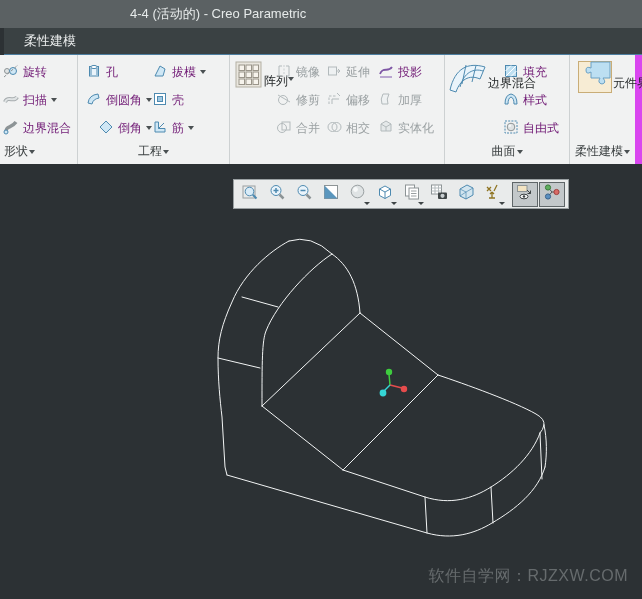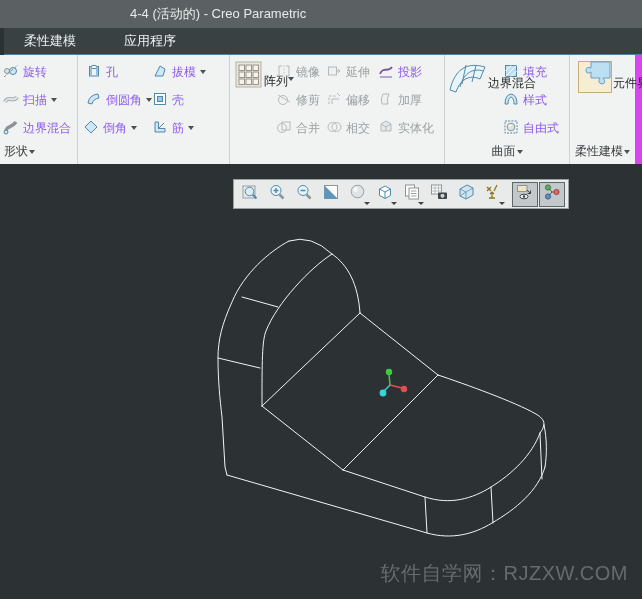--- a/index.html
+++ b/index.html
@@ -26,53 +26,52 @@
   .g-eng{left:78px;width:152px;}
   .g-edit{left:230px;width:215px;}
   .g-surf{left:445px;width:125px;}
   .g-intent{left:570px;width:72px;border-right:7px solid #d946ef;text-decoration:underline;}
   .g-label{position:absolute;bottom:4px;left:0;width:100%;display:flex;justify-content:center;
        align-items:center;gap:1px;font-size:12px;color:#3c4142;cursor:default;}
   .g-shapes .g-label{justify-content:flex-start;padding-left:4px;box-sizing:border-box;}
   .da{width:0;height:0;border-left:3.5px solid transparent;border-right:3.5px solid transparent;
        border-top:4px solid #4a5052;display:inline-block;}
   .rbtn{position:absolute;height:22px;display:flex;align-items:center;gap:4px;font-size:12px;
-       color:#8b5cf6;white-space:nowrap;cursor:default;}
+       color:#701a75;white-space:nowrap;cursor:default;}
   .rbtn.disabled{color:#9ba1a3;}
   .row1{top:6px;} .row2{top:34px;align-items:center;} .row3{top:62px;}
   .bigbtn{position:absolute;top:5px;display:flex;flex-direction:row;align-items:center;
        font-size:12px;color:#1f2324;cursor:default;}
   .bigbtn .blabel{margin-top:10px;white-space:nowrap;}
   .bigbtn .da{margin-top:5px;}
 
   
   .viewport{position:absolute;top:164px;left:0;width:642px;height:435px;background:#2c3134;}
   .vtoolbar{position:absolute;left:233px;top:15px;height:30px;background:#e9ebeb;
        border:1px solid #9aa0a2;display:flex;align-items:center;padding:0 3px;gap:1px;box-sizing:border-box;}
   .vbtn{position:relative;width:26px;height:25px;display:flex;align-items:center;justify-content:center;
        border:1px solid transparent;box-sizing:border-box;background:transparent;cursor:default;}
   .vbtn.pressed{background:#c3c8ca;border:1px solid #5f6668;}
   .vbtn.gap{margin-left:5px;}
   .ddc{position:absolute;right:0px;bottom:1px;width:0;height:0;border-left:3px solid transparent;
        border-right:3px solid transparent;border-top:3.5px solid #3f4546;}
   .wire{position:absolute;left:0;top:0;}
-  .watermark{position:absolute;right:14px;bottom:12px;color:#666b6d;font-size:20px;letter-spacing:0.5px;}
+  .watermark{position:absolute;right:14px;bottom:12px;color:#666b6d;font-size:16px;letter-spacing:0.5px;}
 </style>
 </head>
 <body>
 
 <div class="window">
 
   <div class="titlebar">
     <span class="ttl">4-4 (活动的) - Creo Parametric</span>
   </div>
 
   <div class="tabbar">
     <div class="tab tab-1">柔性建模</div>
-    <div class="tab tab-2">应用程序</div>
   </div>
 
   <div class="ribbon">
 
     <div class="group g-shapes">
       <div class="rbtn row1" style="left:3px">
         <span><svg width="16" height="16">
           <circle cx="4" cy="8" r="2.5" fill="#dfe3e4" stroke="#8d9496"></circle>
           <circle cx="10" cy="8" r="3.5" fill="#cfe7f5" stroke="#4e8ab0"></circle>
           <line x1="1" y1="14" x2="15" y2="2" stroke="#8d9496" stroke-dasharray="3,1.5"></line>
@@ -110,21 +109,21 @@
             </svg></span>
         <span>孔</span>
       </div>
       <div class="rbtn row2" style="left:8px">
         <span><svg width="16" height="16">
           <path d="M2,12 Q3,4 12,3 L13,7 Q7,8 6,13 Z" fill="#cfe7f5" stroke="#4e8ab0"></path>
             </svg></span>
         <span>倒圆角</span>
           <i class="da"></i>
       </div>
-      <div class="rbtn row3" style="left:5px">
+      <div class="rbtn row3" style="left:20px">
         <span><svg width="16" height="16">
           <path d="M8,2 L14,8 L8,14 L2,8 Z" fill="#cfe7f5" stroke="#4e8ab0"></path>
             </svg></span>
         <span>倒角</span>
           <i class="da"></i>
       </div>
       <div class="rbtn row1" style="left:74px">
         <span><svg width="16" height="16">
           <path d="M3,13 L8,3 L13,6 L11,13 Z" fill="#cfe7f5" stroke="#4e8ab0"></path>
             </svg></span>
@@ -137,20 +136,24 @@
           <rect x="5.5" y="5.5" width="5" height="5" fill="#9fc8e2" stroke="#4e8ab0"></rect>
             </svg></span>
         <span>壳</span>
       </div>
       <div class="rbtn row3" style="left:74px">
         <span><svg width="16" height="16">
           <path d="M3,3 L3,13 L13,13 L13,9.5 L6.5,9.5 L6.5,3 Z" fill="#cfe7f5" stroke="#4e8ab0"></path>
           <line x1="6.5" y1="9.5" x2="12" y2="4" stroke="#4e8ab0"></line>
             </svg></span>
         <span>筋</span>
+          <i class="da"></i>
+      </div>
+      <div class="g-label">
+        <span>工程</span>
           <i class="da"></i>
       </div>
     </div>
 
     <div class="group g-edit">
       <div class="bigbtn" style="left:4px;width:38px">
         <span><svg width="30" height="30">
           <rect x="2" y="2" width="25" height="25" fill="#e9e6de" stroke="#b4b0a4"></rect>
           <rect x="5" y="5" width="5.5" height="5.5" fill="#f6f3ec" stroke="#9a958a"></rect>
               <rect x="12" y="5" width="5.5" height="5.5" fill="#f6f3ec" stroke="#9a958a"></rect>

